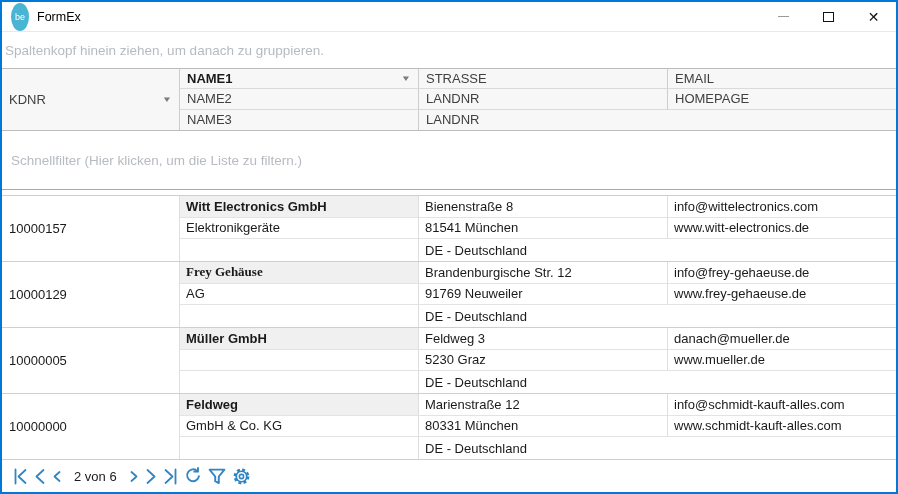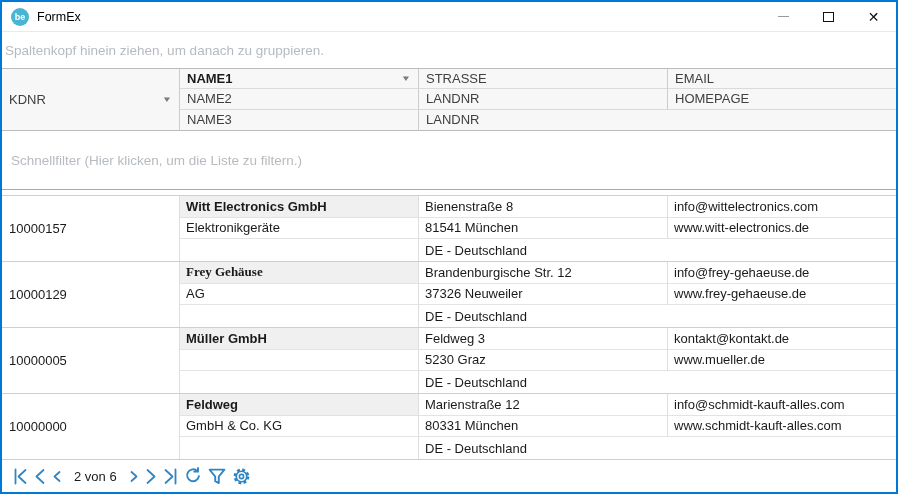--- a/index.html
+++ b/index.html
@@ -13,24 +13,24 @@
   }
 
   
   .titlebar {
     height: 30px; flex: 0 0 30px;
     display: flex; align-items: center;
     background: #ffffff;
     border-bottom: 1px solid #e9e9e9;
   }
   .app-logo {
-    width: 18px; height: 18px; margin-left: 9px;
+    width: 18px; height: 28px; margin-left: 9px;
     border-radius: 50%;
     background: #4ab5d2;
-    color: #ffffff; font-size: 9px; font-weight: bold;
+    color: #ffffff; font-size: 9px; font-weight: normal;
     display: flex; align-items: center; justify-content: center;
   }
   .app-title { margin-left: 8px; font-size: 12.5px; color: #000000; }
   .tb-spacer { flex: 1; }
   .tb-btn {
     width: 45px; height: 29px;
     display: flex; align-items: center; justify-content: center;
     cursor: default;
   }
   .glyph-min { width: 11px; height: 1px; background: #9a9a9a; display: block; }
@@ -225,21 +225,21 @@
       <div class="dcell" style="grid-column:3;grid-row:1;">
           <span>Brandenburgische Str. 12</span>
         </div>
       <div class="dcell" style="grid-column:2;grid-row:2;">
           <span>AG</span>
         </div>
       <div class="dcell no-r" style="grid-column:4;grid-row:1;">
           <span>info@frey-gehaeuse.de</span>
         </div>
       <div class="dcell" style="grid-column:3;grid-row:2;">
-          <span>37326 Neuweiler</span>
+          <span>91769 Neuweiler</span>
         </div>
       <div class="dcell no-r" style="grid-column:4;grid-row:2;">
           <span>www.frey-gehaeuse.de</span>
         </div>
       <div class="dcell no-b" style="grid-column:2;grid-row:3;">
           <span></span>
         </div>
       <div class="dcell span-cols no-b no-r" style="grid-column:3;grid-row:3;">
           <span>DE - Deutschland</span>
         </div>
@@ -249,21 +249,21 @@
       <div class="dcell span-rows no-b">
           <span>10000005</span>
         </div>
       <div class="dcell name1" style="grid-column:2;grid-row:1;">
           <span>Müller GmbH</span>
         </div>
       <div class="dcell" style="grid-column:3;grid-row:1;">
           <span>Feldweg 3</span>
         </div>
       <div class="dcell no-r" style="grid-column:4;grid-row:1;">
-          <span>kontakt@kontakt.de</span>
+          <span>danach@mueller.de</span>
         </div>
       <div class="dcell" style="grid-column:2;grid-row:2;">
           <span></span>
         </div>
       <div class="dcell" style="grid-column:3;grid-row:2;align-items:center;">
           <span>5230 Graz</span>
         </div>
       <div class="dcell no-r" style="grid-column:4;grid-row:2;">
           <span>www.mueller.de</span>
         </div>

